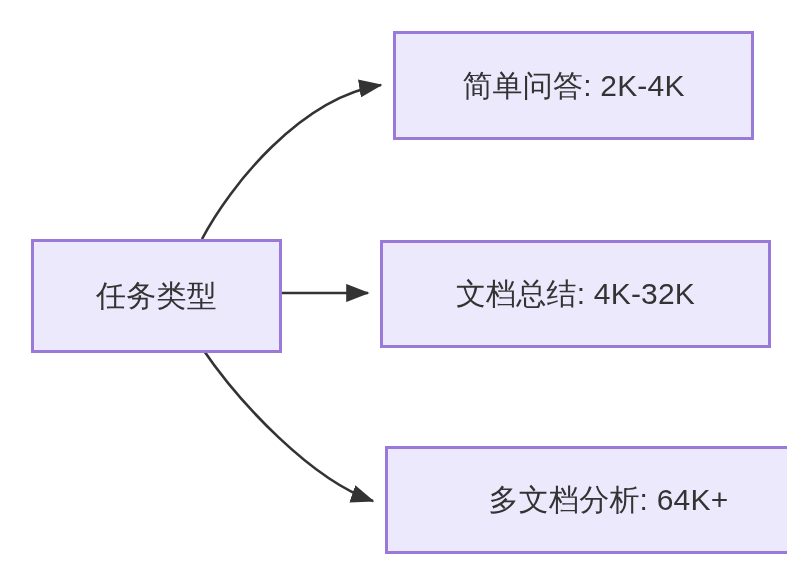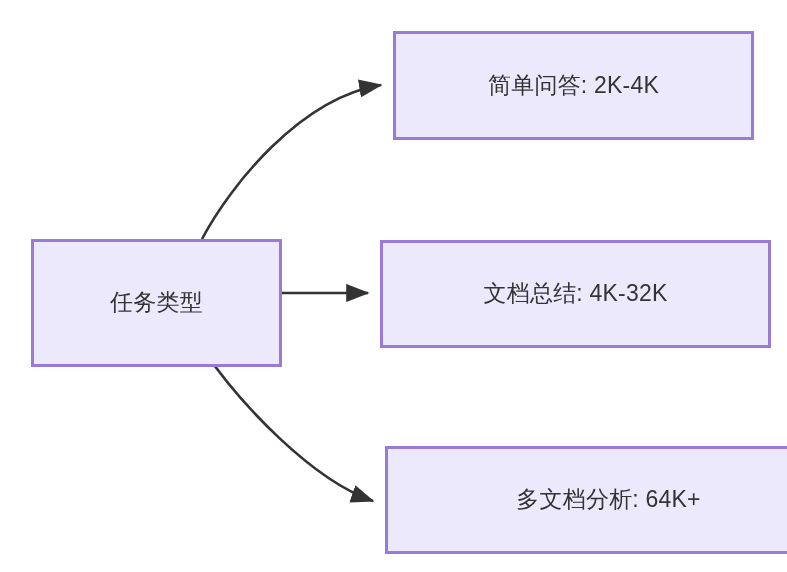--- a/index.html
+++ b/index.html
@@ -34,30 +34,30 @@
     position: absolute;
     box-sizing: border-box;
     display: flex;
     align-items: center;
     justify-content: center;
     border-style: solid;
     border-width: 3px;
     text-align: center;
   }
   .node-label {
-    font-size: 23px;
+    font-size: 30px;
     line-height: 1.2;
     letter-spacing: 0.2px;
     white-space: nowrap;
   }
   #node-root {
     left: 31px;
     top: 239px;
     width: 251px;
-    height: 128px;
+    height: 114px;
   }
   #node-simple-qa {
     left: 393px;
     top: 31px;
     width: 361px;
     height: 109px;
   }
   #node-doc-summary {
     left: 380px;
     top: 240px;

